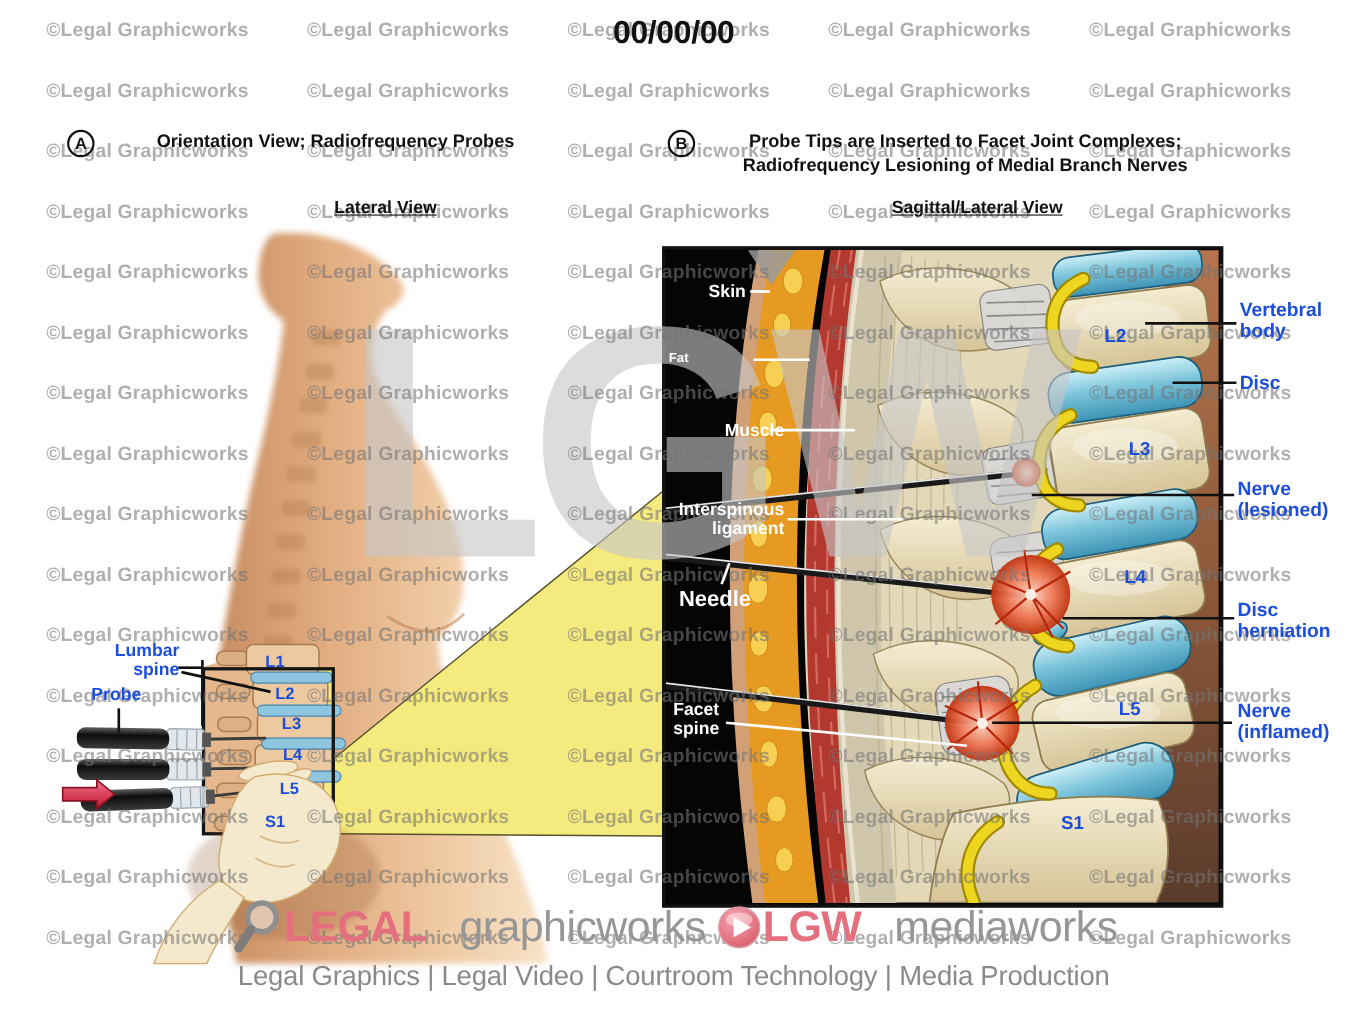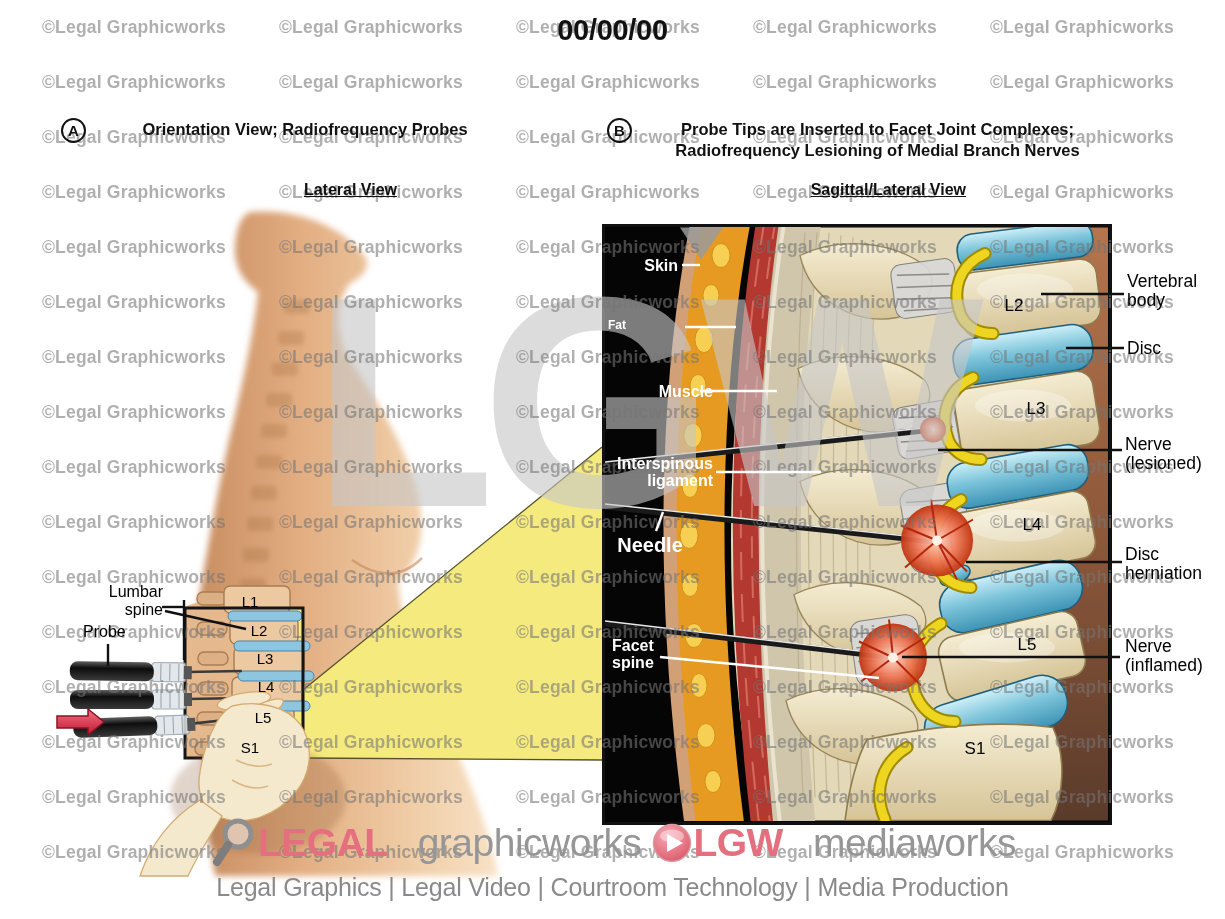--- a/index.html
+++ b/index.html
@@ -15,21 +15,21 @@
   .title { position:absolute; left:0; top:12px; width:100%; text-align:center;
     font-size:29px; font-weight:bold; color:#111; line-height:36px; z-index:7; letter-spacing:-0.3px;}
   .badge { position:absolute; width:25px; height:25px; border:2.3px solid #111; border-radius:50%;
     text-align:center; line-height:21px; font-size:15px; font-weight:bold; color:#111; z-index:7; background:transparent;}
   .subhead { position:absolute; text-align:center; font-size:16.5px; font-weight:bold;
     color:#111; line-height:21px; z-index:7; }
   .viewlbl { position:absolute; text-align:right; font-size:16px; font-weight:bold;
     color:#111; text-decoration:underline; z-index:7; }
 
   
-  .lbl  { position:absolute; font-weight:normal; color:#000000; z-index:7; }
+  .lbl  { position:absolute; font-weight:bold; color:#1d4ed8; z-index:7; }
   .lblw { position:absolute; font-weight:bold; color:#ffffff; z-index:7; }
   .vert { width:30px; text-align:center; font-size:15px; }
   .vertB{ width:34px; text-align:center; font-size:17px; }
   .ext  { font-size:17.5px; line-height:19px; }
 
   
   #wm-layer { z-index:4; pointer-events:none; }
   .wm { position:absolute; font-size:17.5px; font-weight:600;
         color:rgba(118,118,118,0.58); white-space:nowrap; letter-spacing:0.2px; }
   .wm-big { position:absolute; left:312px; top:252px; font-size:300px; font-weight:bold;

